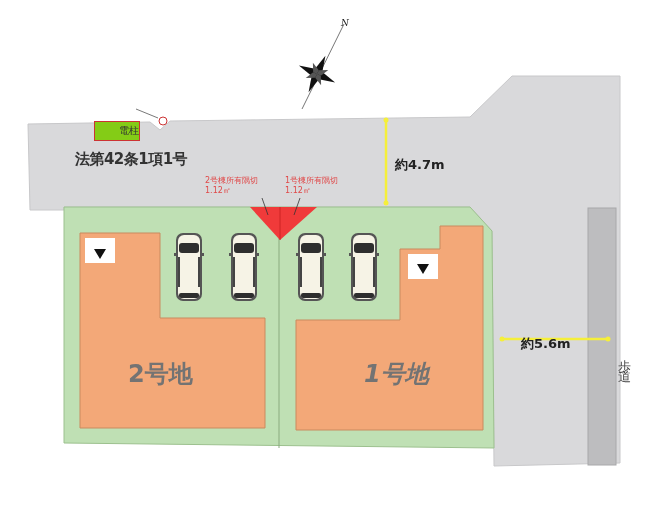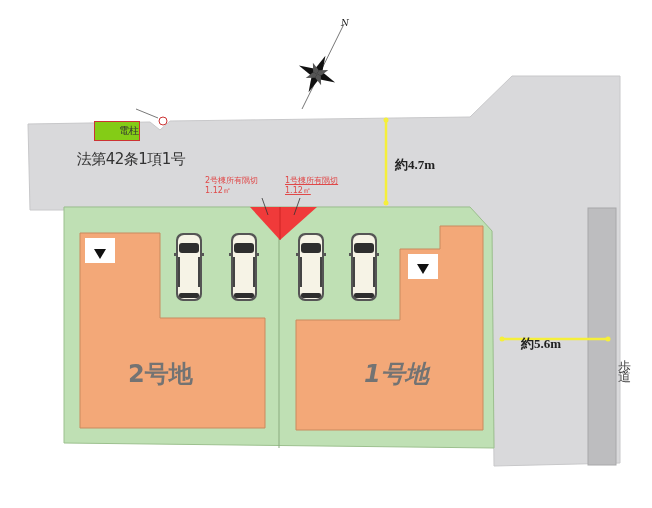--- a/index.html
+++ b/index.html
@@ -1,30 +1,30 @@
 <!DOCTYPE html>
 <html><head>
 <meta charset="utf-8">
 <style>
   html, body { margin: 0; padding: 0; background: #ffffff; }
   body { width: 652px; height: 508px; position: relative; overflow: hidden;
          font-family: "DejaVu Sans", "Liberation Sans", sans-serif; }
   #site-plan { position: absolute; left: 0; top: 0; width: 652px; height: 508px; }
   .lbl { position: absolute; color: #222; font-weight: bold; white-space: nowrap; }
-  .road-name { left: 56px; top: 150px; width: 150px; text-align: center; font-size: 15px; line-height: 19px; font-weight: normal; color: #333; letter-spacing: -0.5px; }
+  .road-name { left: 56px; top: 150px; width: 150px; text-align: center; font-size: 15px; line-height: 19px; font-weight: bold; color: #333; letter-spacing: -0.5px; }
   .road-name span { display: block; }
-  .dim { font-size: 13px; color: #222; font-family: Liberation Serif, serif; }
+  .dim { font-size: 13px; color: #222; }
   .dim-top { left: 395px; top: 156px; }
   .dim-side { left: 521px; top: 319px; margin-top: 16px; }
   .lot-label { font-size: 24px; color: #737373; }
   .lot2 { left: 128px; top: 358px; }
   .lot1 { left: 364px; top: 358px; font-style: italic; }
   .corner-cut { position: absolute; color: #e04848; font-size: 8px; line-height: 10px; font-weight: normal; }
   .cut2 { left: 205px; top: 176px; width: 70px; }
-  .cut1 { left: 285px; top: 176px; width: 70px; text-decoration: underline; }
+  .cut1 { left: 285px; top: 176px; width: 70px; }
   .pole-box { position: absolute; left: 94px; top: 91px; width: 44px; height: 18px; border: 1px solid #c33; background: #84cc16; font-size: 10px; color: #333; text-align: right; line-height: 18px; margin-top: 30px; }
   .sidewalk-label { position: absolute; left: 618px; top: 362px; width: 14px; font-size: 13px; color: #444; line-height: 10px; text-align: left; }
 </style>
 </head>
 <body>
 
 <svg id="site-plan" viewBox="0 0 652 508" xmlns="http://www.w3.org/2000/svg">
 
   <path d="M28,124 L150,122 L160,130 L170,121 L470,117 L512,76 L620,76 L620,463 L494,466 L492,231 L470,207 L64,207 L64,210 L30,210 Z" fill="#d9d9db" stroke="#c8c8ca" stroke-width="1"></path>
 

